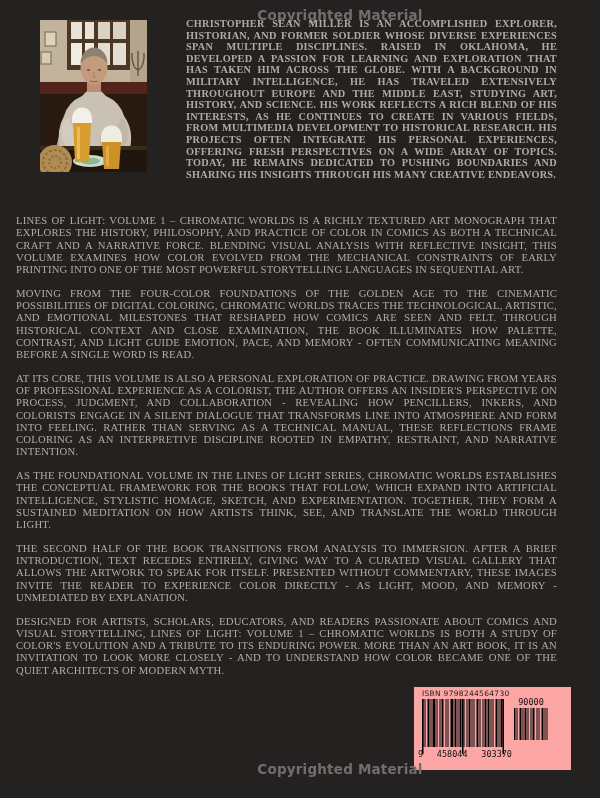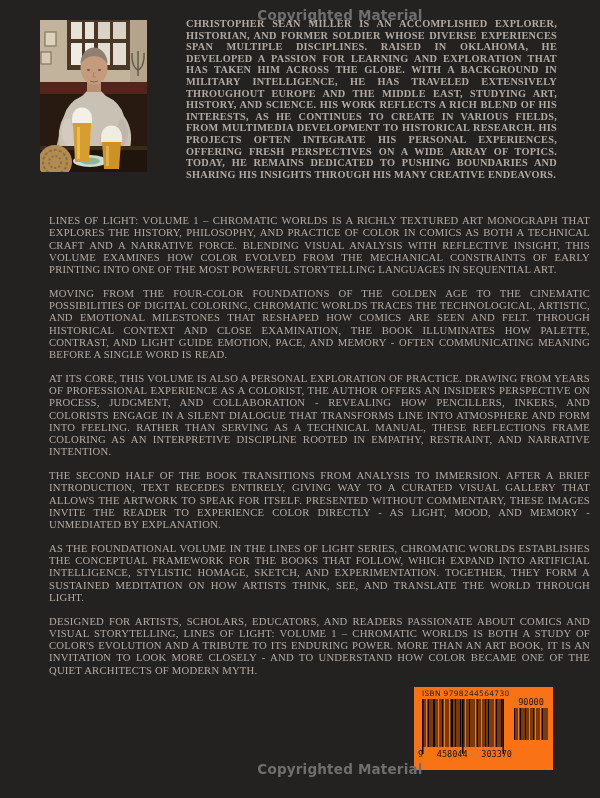--- a/index.html
+++ b/index.html
@@ -25,28 +25,27 @@
     position:absolute;left:186px;top:18px;width:371px;
     color:#b2aba3;font-size:10.3px;line-height:11.6px;
     letter-spacing:.25px;text-align:justify;font-weight:bold;
   }
 
   
   .copy{
     position:absolute;left:16px;top:214px;width:541px;
     color:#b2aba3;font-size:10.7px;line-height:12.25px;
     letter-spacing:.2px;
-    margin-left:33px;
   }
   .copy p{margin:0 0 11.5px;text-align:justify;}
 
   
   .barcode-box{
     position:absolute;left:414px;top:687px;width:139px;height:83px;
-    background:#f97316;color:#111;
+    background:#fca5a5;color:#111;padding-left:18px;
   }
   .isbn-label{
     position:absolute;left:8px;top:2px;
     font-family:"DejaVu Sans", sans-serif;font-size:7.5px;letter-spacing:.3px;color:#222;
   }
   .bars-main{position:absolute;left:8px;top:12px;}
   .digits{
     position:absolute;left:4px;top:62px;width:94px;
     display:flex;justify-content:space-between;
     font-family:"DejaVu Sans Mono", monospace;font-size:8.5px;color:#111;
@@ -123,22 +122,22 @@
     <path d="M61 122 Q60 106 71.5 105.5 Q83 106 82 122 Z" fill="#efece2"></path>
   </svg>
 </div>
 
 <div class="bio">CHRISTOPHER SEAN MILLER IS AN ACCOMPLISHED EXPLORER, HISTORIAN, AND FORMER SOLDIER WHOSE DIVERSE EXPERIENCES SPAN MULTIPLE DISCIPLINES. RAISED IN OKLAHOMA, HE DEVELOPED A PASSION FOR LEARNING AND EXPLORATION THAT HAS TAKEN HIM ACROSS THE GLOBE. WITH A BACKGROUND IN MILITARY INTELLIGENCE, HE HAS TRAVELED EXTENSIVELY THROUGHOUT EUROPE AND THE MIDDLE EAST, STUDYING ART, HISTORY, AND SCIENCE. HIS WORK REFLECTS A RICH BLEND OF HIS INTERESTS, AS HE CONTINUES TO CREATE IN VARIOUS FIELDS, FROM MULTIMEDIA DEVELOPMENT TO HISTORICAL RESEARCH. HIS PROJECTS OFTEN INTEGRATE HIS PERSONAL EXPERIENCES, OFFERING FRESH PERSPECTIVES ON A WIDE ARRAY OF TOPICS. TODAY, HE REMAINS DEDICATED TO PUSHING BOUNDARIES AND SHARING HIS INSIGHTS THROUGH HIS MANY CREATIVE ENDEAVORS.</div>
 
 <div class="copy">
   <p>LINES OF LIGHT: VOLUME 1 – CHROMATIC WORLDS IS A RICHLY TEXTURED ART MONOGRAPH THAT EXPLORES THE HISTORY, PHILOSOPHY, AND PRACTICE OF COLOR IN COMICS AS BOTH A TECHNICAL CRAFT AND A NARRATIVE FORCE. BLENDING VISUAL ANALYSIS WITH REFLECTIVE INSIGHT, THIS VOLUME EXAMINES HOW COLOR EVOLVED FROM THE MECHANICAL CONSTRAINTS OF EARLY PRINTING INTO ONE OF THE MOST POWERFUL STORYTELLING LANGUAGES IN SEQUENTIAL ART.</p>
   <p>MOVING FROM THE FOUR-COLOR FOUNDATIONS OF THE GOLDEN AGE TO THE CINEMATIC POSSIBILITIES OF DIGITAL COLORING, CHROMATIC WORLDS TRACES THE TECHNOLOGICAL, ARTISTIC, AND EMOTIONAL MILESTONES THAT RESHAPED HOW COMICS ARE SEEN AND FELT. THROUGH HISTORICAL CONTEXT AND CLOSE EXAMINATION, THE BOOK ILLUMINATES HOW PALETTE, CONTRAST, AND LIGHT GUIDE EMOTION, PACE, AND MEMORY - OFTEN COMMUNICATING MEANING BEFORE A SINGLE WORD IS READ.</p>
   <p>AT ITS CORE, THIS VOLUME IS ALSO A PERSONAL EXPLORATION OF PRACTICE. DRAWING FROM YEARS OF PROFESSIONAL EXPERIENCE AS A COLORIST, THE AUTHOR OFFERS AN INSIDER'S PERSPECTIVE ON PROCESS, JUDGMENT, AND COLLABORATION - REVEALING HOW PENCILLERS, INKERS, AND COLORISTS ENGAGE IN A SILENT DIALOGUE THAT TRANSFORMS LINE INTO ATMOSPHERE AND FORM INTO FEELING. RATHER THAN SERVING AS A TECHNICAL MANUAL, THESE REFLECTIONS FRAME COLORING AS AN INTERPRETIVE DISCIPLINE ROOTED IN EMPATHY, RESTRAINT, AND NARRATIVE INTENTION.</p>
+  <p>AS THE FOUNDATIONAL VOLUME IN THE LINES OF LIGHT SERIES, CHROMATIC WORLDS ESTABLISHES THE CONCEPTUAL FRAMEWORK FOR THE BOOKS THAT FOLLOW, WHICH EXPAND INTO ARTIFICIAL INTELLIGENCE, STYLISTIC HOMAGE, SKETCH, AND EXPERIMENTATION. TOGETHER, THEY FORM A SUSTAINED MEDITATION ON HOW ARTISTS THINK, SEE, AND TRANSLATE THE WORLD THROUGH LIGHT.</p>
   <p>THE SECOND HALF OF THE BOOK TRANSITIONS FROM ANALYSIS TO IMMERSION. AFTER A BRIEF INTRODUCTION, TEXT RECEDES ENTIRELY, GIVING WAY TO A CURATED VISUAL GALLERY THAT ALLOWS THE ARTWORK TO SPEAK FOR ITSELF. PRESENTED WITHOUT COMMENTARY, THESE IMAGES INVITE THE READER TO EXPERIENCE COLOR DIRECTLY - AS LIGHT, MOOD, AND MEMORY - UNMEDIATED BY EXPLANATION.</p>
-  <p>AS THE FOUNDATIONAL VOLUME IN THE LINES OF LIGHT SERIES, CHROMATIC WORLDS ESTABLISHES THE CONCEPTUAL FRAMEWORK FOR THE BOOKS THAT FOLLOW, WHICH EXPAND INTO ARTIFICIAL INTELLIGENCE, STYLISTIC HOMAGE, SKETCH, AND EXPERIMENTATION. TOGETHER, THEY FORM A SUSTAINED MEDITATION ON HOW ARTISTS THINK, SEE, AND TRANSLATE THE WORLD THROUGH LIGHT.</p>
   <p>DESIGNED FOR ARTISTS, SCHOLARS, EDUCATORS, AND READERS PASSIONATE ABOUT COMICS AND VISUAL STORYTELLING, LINES OF LIGHT: VOLUME 1 – CHROMATIC WORLDS IS BOTH A STUDY OF COLOR'S EVOLUTION AND A TRIBUTE TO ITS ENDURING POWER. MORE THAN AN ART BOOK, IT IS AN INVITATION TO LOOK MORE CLOSELY - AND TO UNDERSTAND HOW COLOR BECAME ONE OF THE QUIET ARCHITECTS OF MODERN MYTH.</p>
 </div>
 
 <div class="barcode-box">
   <div class="isbn-label">ISBN 9798244564730</div>
   <svg class="bars-main" width="84" height="58" viewBox="0 0 84 58" aria-hidden="true">
     <line x1="0" y1="24" x2="82" y2="24" stroke="#000" stroke-width="48" stroke-dasharray="1.5 1 1 2 2 1 1 1 3 1 1 2 1 1 2 2 1 1 1 2 3 1 2 1 1 1 2 2 1 2 1 1 2 1 1 1 1 2 2 1 1 2 1 1 2 1 2 1 1 1 1 2 2 1 1 1 2 1"></line>
     <rect x="0" y="0" width="1.5" height="55" fill="#000"></rect>
     <rect x="40" y="0" width="1.5" height="55" fill="#000"></rect>
     <rect x="80.5" y="0" width="1.5" height="55" fill="#000"></rect>

